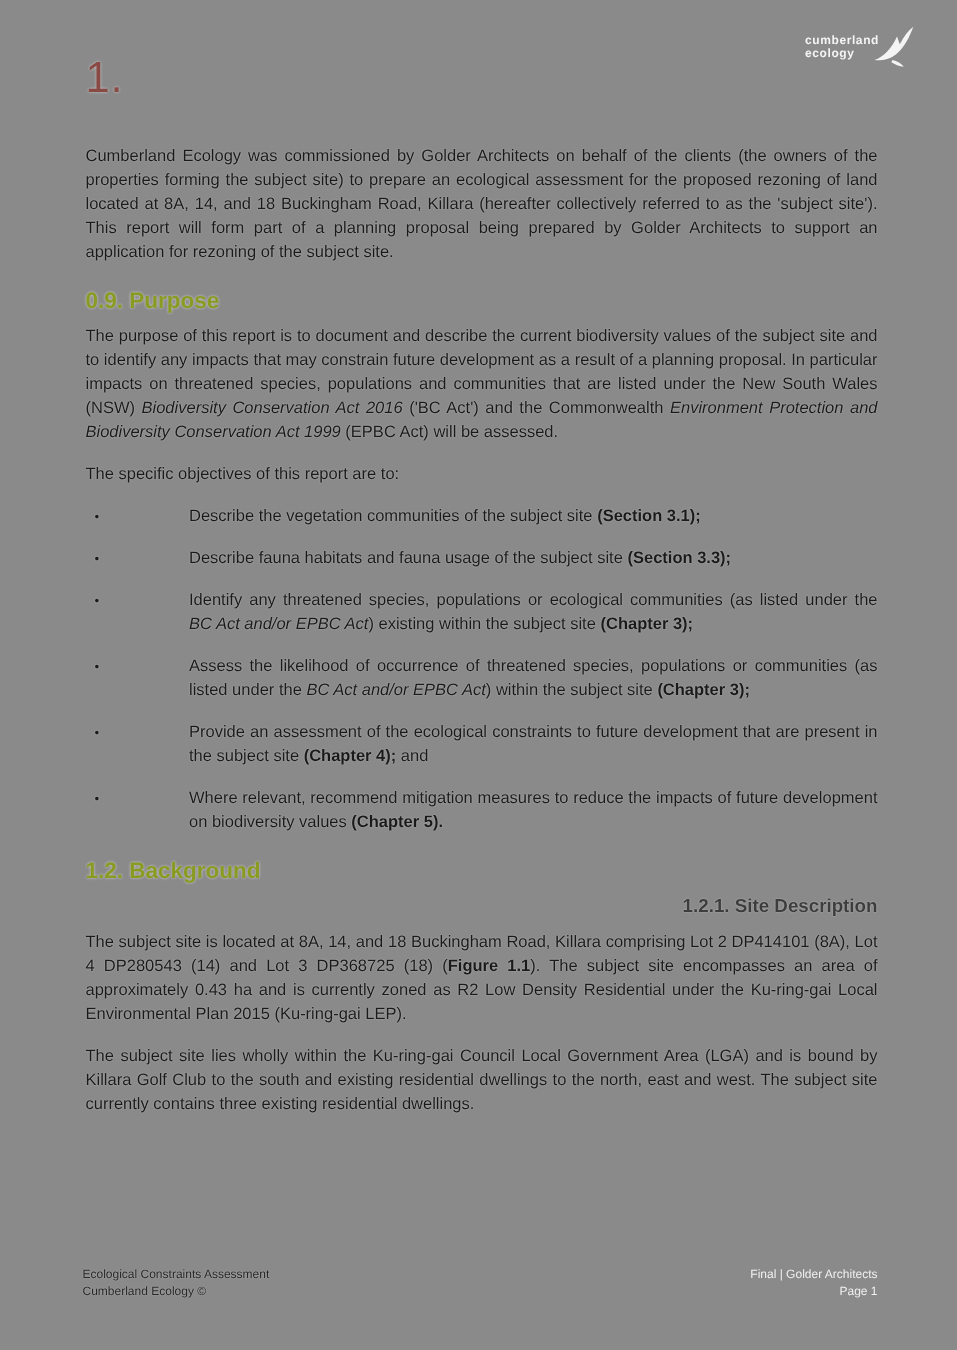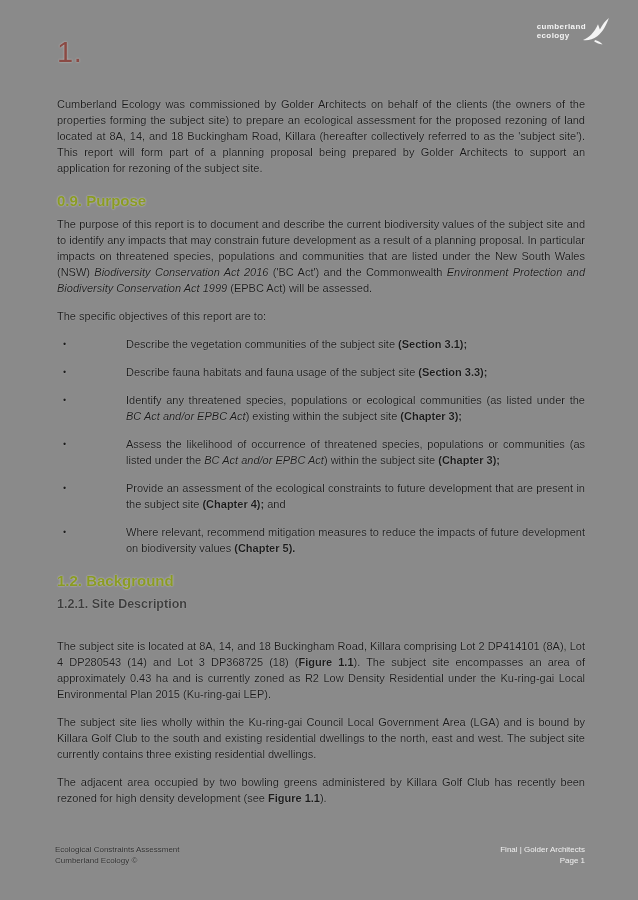--- a/index.html
+++ b/index.html
@@ -27,24 +27,25 @@
     text-shadow:0 0 2px rgba(255,255,255,.55);
   }
   .h1-num{width:58px;flex:0 0 58px;}
   h2{
     margin:16px 0 6px 0;
     font-size:15px;font-weight:bold;line-height:18px;
     color:#8a9b23;
     text-shadow:0 0 2px rgba(255,255,255,.6);
   }
   h3{
-    margin:2px 0 26px 0;
+    margin:2px 0 8px 0;
     font-size:12.5px;font-weight:bold;line-height:16px;
     color:#3d3d3d;
     text-shadow:0 0 1px rgba(255,255,255,.55);
+    text-align:right;
   }
   
   p.body{
     margin:0 0 12px 0;
     font-size:11px;line-height:16px;color:#1a1a1a;
     text-align:justify;
     text-shadow:0 0 1px rgba(255,255,255,.5);
   }
   p.body em{font-style:italic;}
   p.body b, li b{font-weight:bold;}
@@ -121,21 +122,20 @@
     </li>
   </ul>
 
   <h2>1.2. Background</h2>
   <h3>1.2.1. Site Description</h3>
 
   <p class="body"><span>The subject site is located at 8A, 14, and 18 Buckingham Road, Killara comprising Lot 2 DP414101 (8A), Lot 4 DP280543 (14) and Lot 3 DP368725 (18) (</span><b>Figure 1.1</b><span>). The subject site encompasses an area of approximately 0.43 ha and is currently zoned as R2 Low Density Residential under the Ku-ring-gai Local Environmental Plan 2015 (Ku-ring-gai LEP).</span></p>
 
   <p class="body">The subject site lies wholly within the Ku-ring-gai Council Local Government Area (LGA) and is bound by Killara Golf Club to the south and existing residential dwellings to the north, east and west. The subject site currently contains three existing residential dwellings.</p>
 
-  <p class="body"><span>The adjacent area occupied by two bowling greens administered by Killara Golf Club has recently been rezoned for high density development (see </span><b>Figure 1.1</b><span>).</span></p>
 
   <div class="footer">
     <div class="left">
       <div>Ecological Constraints Assessment</div>
       <div>Cumberland Ecology ©</div>
     </div>
     <div class="right">
       <div>Final | Golder Architects</div>
       <div>Page 1</div>
     </div>

